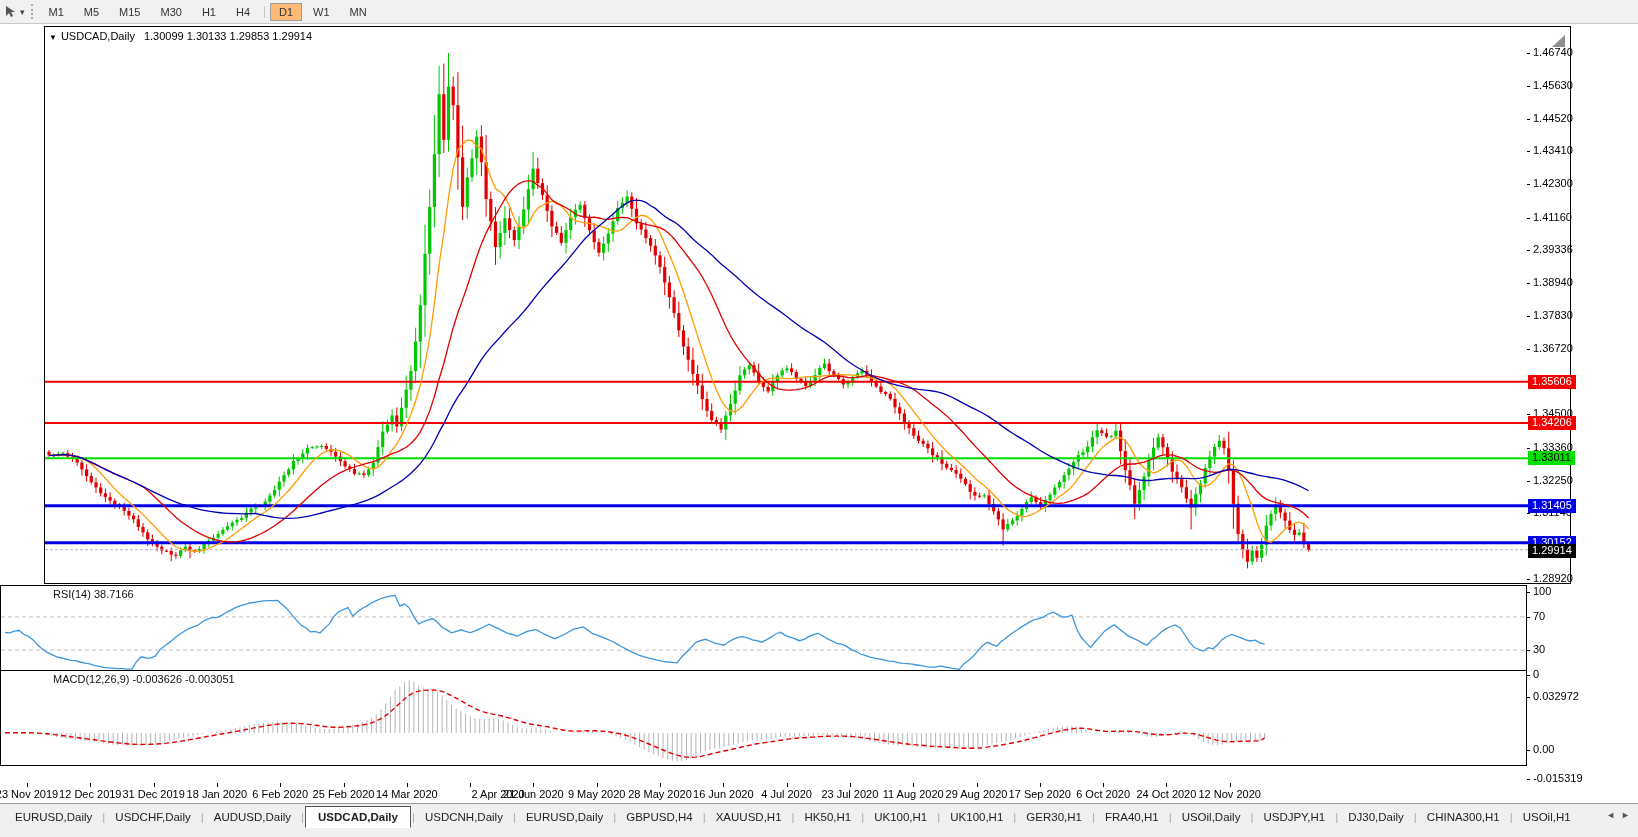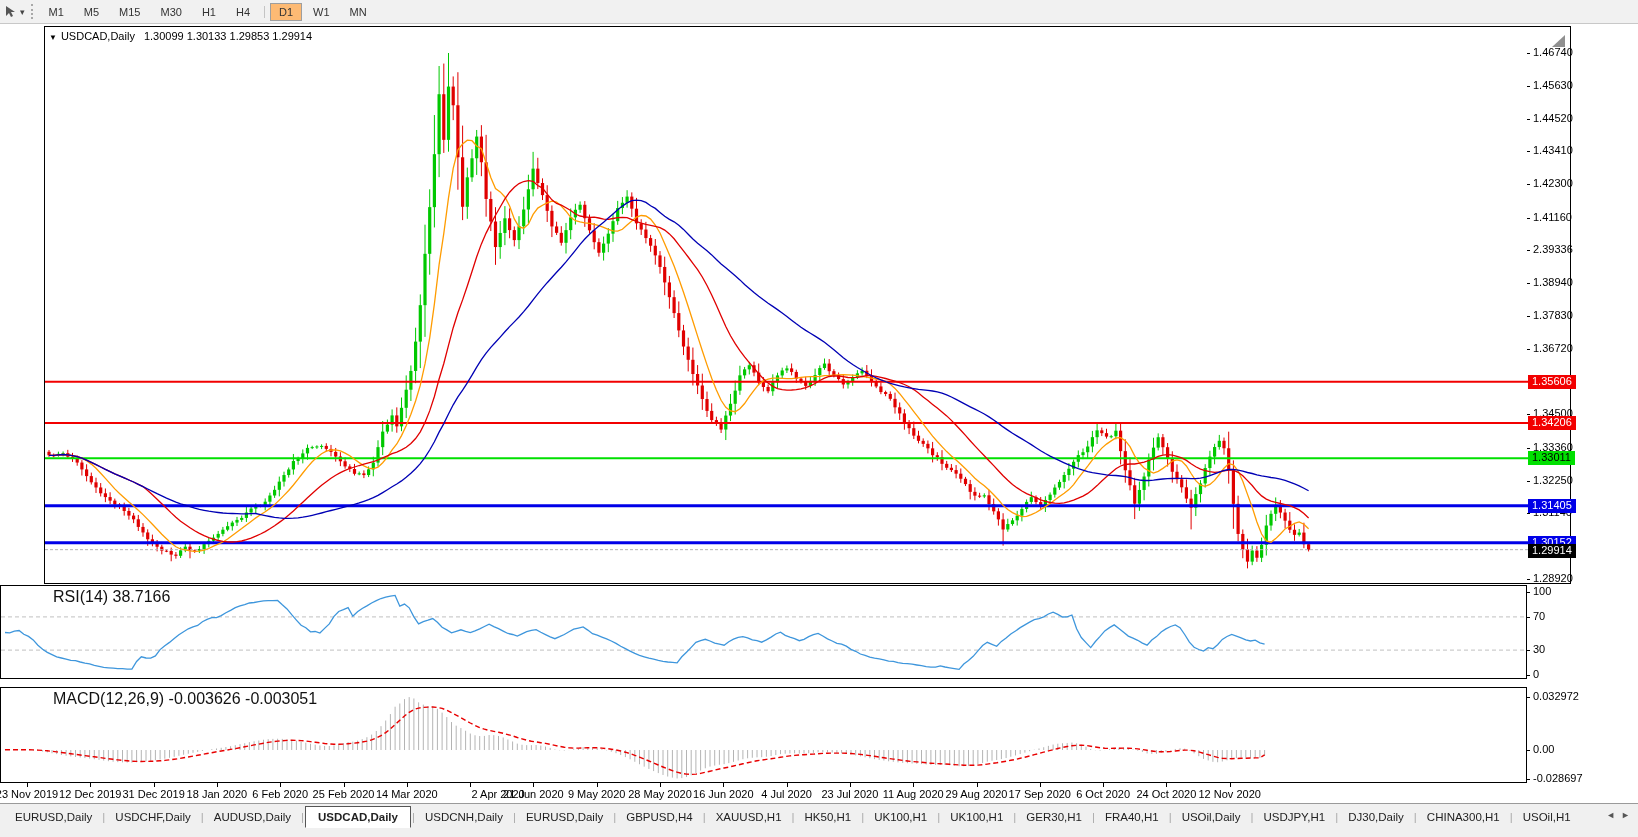--- a/index.html
+++ b/index.html
@@ -11,22 +11,22 @@
   .caret{font-size:9px;color:#444;margin:0 4px 0 0;cursor:pointer;}
   .grip{height:15px;border-left:2px dotted #a8a8a8;margin:0 6px 0 2px;}
   .tfbtn{padding:2px 8px;margin:0 1px;border:1px solid transparent;color:#333;cursor:pointer;}
   .tfbtn.active{background:#fdba74;border:1px solid #9e9e9e;}
   .tfdiv{height:15px;border-left:1px solid #c4c4c4;margin:0 4px;}
   
   .panel{position:absolute;left:0;background:#fff;}
   .panel svg{display:block;}
   #main-panel{top:26px;width:1527px;height:558px;margin-left:44px;}
   #rsi-panel{top:585px;width:1527px;height:94px;}
-  #macd-panel{top:687px;width:1527px;height:96px;text-align:right;}
-  .panel-label{position:absolute;left:5px;top:3px;font-size:16px;color:#111;white-space:pre;pointer-events:none;padding-left:48px;}
+  #macd-panel{top:670px;width:1527px;height:96px;text-align:right;}
+  .panel-label{position:absolute;left:5px;top:3px;font-size:11px;color:#111;white-space:pre;pointer-events:none;padding-left:48px;}
   #chart-title{position:absolute;left:5px;top:4px;font-size:11px;color:#000;pointer-events:none;}
   #chart-title .mk{font-size:8px;margin-right:4px;}
   #chart-title .sym{margin-right:9px;}
   
   .axlabel{position:absolute;font-size:11px;color:#000;white-space:nowrap;}
   .axtick{position:absolute;width:3px;height:1px;background:#000;left:1527px;}
   .badge{position:absolute;left:1528px;font-size:11px;padding:0px 4px 1px 4px;line-height:13px;white-space:nowrap;}
   .dtick{position:absolute;width:1px;height:4px;background:#000;top:783px;}
   .dlabel{position:absolute;top:788px;font-size:11px;color:#000;transform:translateX(-50%);white-space:nowrap;}
   
@@ -935,21 +935,21 @@
       <div class="axlabel" style="left: 1533px; top: 609.9px;">70</div>
       <div class="axtick" style="top: 616.9px;"></div>
       <div class="axlabel" style="left: 1533px; top: 643.1px;">30</div>
       <div class="axtick" style="top: 650.1px;"></div>
       <div class="axlabel" style="left: 1533px; top: 668px;">0</div>
       <div class="axtick" style="top: 675px;"></div>
       <div class="axlabel" style="left: 1533px; top: 690.113px;">0.032972</div>
       <div class="axtick" style="top: 697.113px;"></div>
       <div class="axlabel" style="left: 1533px; top: 743px;">0.00</div>
       <div class="axtick" style="top: 750px;"></div>
-      <div class="axlabel" style="left: 1533px; top: 772.119px;">-0.028697</div>
+      <div class="axlabel" style="left: 1533px; top: 772.119px;">-0.015319</div>
       <div class="axtick" style="top: 779.119px;"></div>
       <div class="badge" style="background: rgb(242, 0, 0); color: rgb(255, 255, 255); top: 374.65px;">1.35606</div>
       <div class="badge" style="background: rgb(242, 0, 0); color: rgb(255, 255, 255); top: 415.975px;">1.34206</div>
       <div class="badge" style="background: rgb(0, 224, 0); color: rgb(0, 0, 0); top: 451.248px;">1.33011</div>
       <div class="badge" style="background: rgb(0, 0, 232); color: rgb(255, 255, 255); top: 498.654px;">1.31405</div>
       <div class="badge" style="background: rgb(0, 0, 232); color: rgb(255, 255, 255); top: 535.639px;">1.30152</div>
       <div class="badge" style="background: rgb(0, 0, 0); color: rgb(255, 255, 255); top: 543.665px;">1.29914</div>
     </div>
   <div id="dates">
       <div class="dtick" style="left: 27px;"></div>

